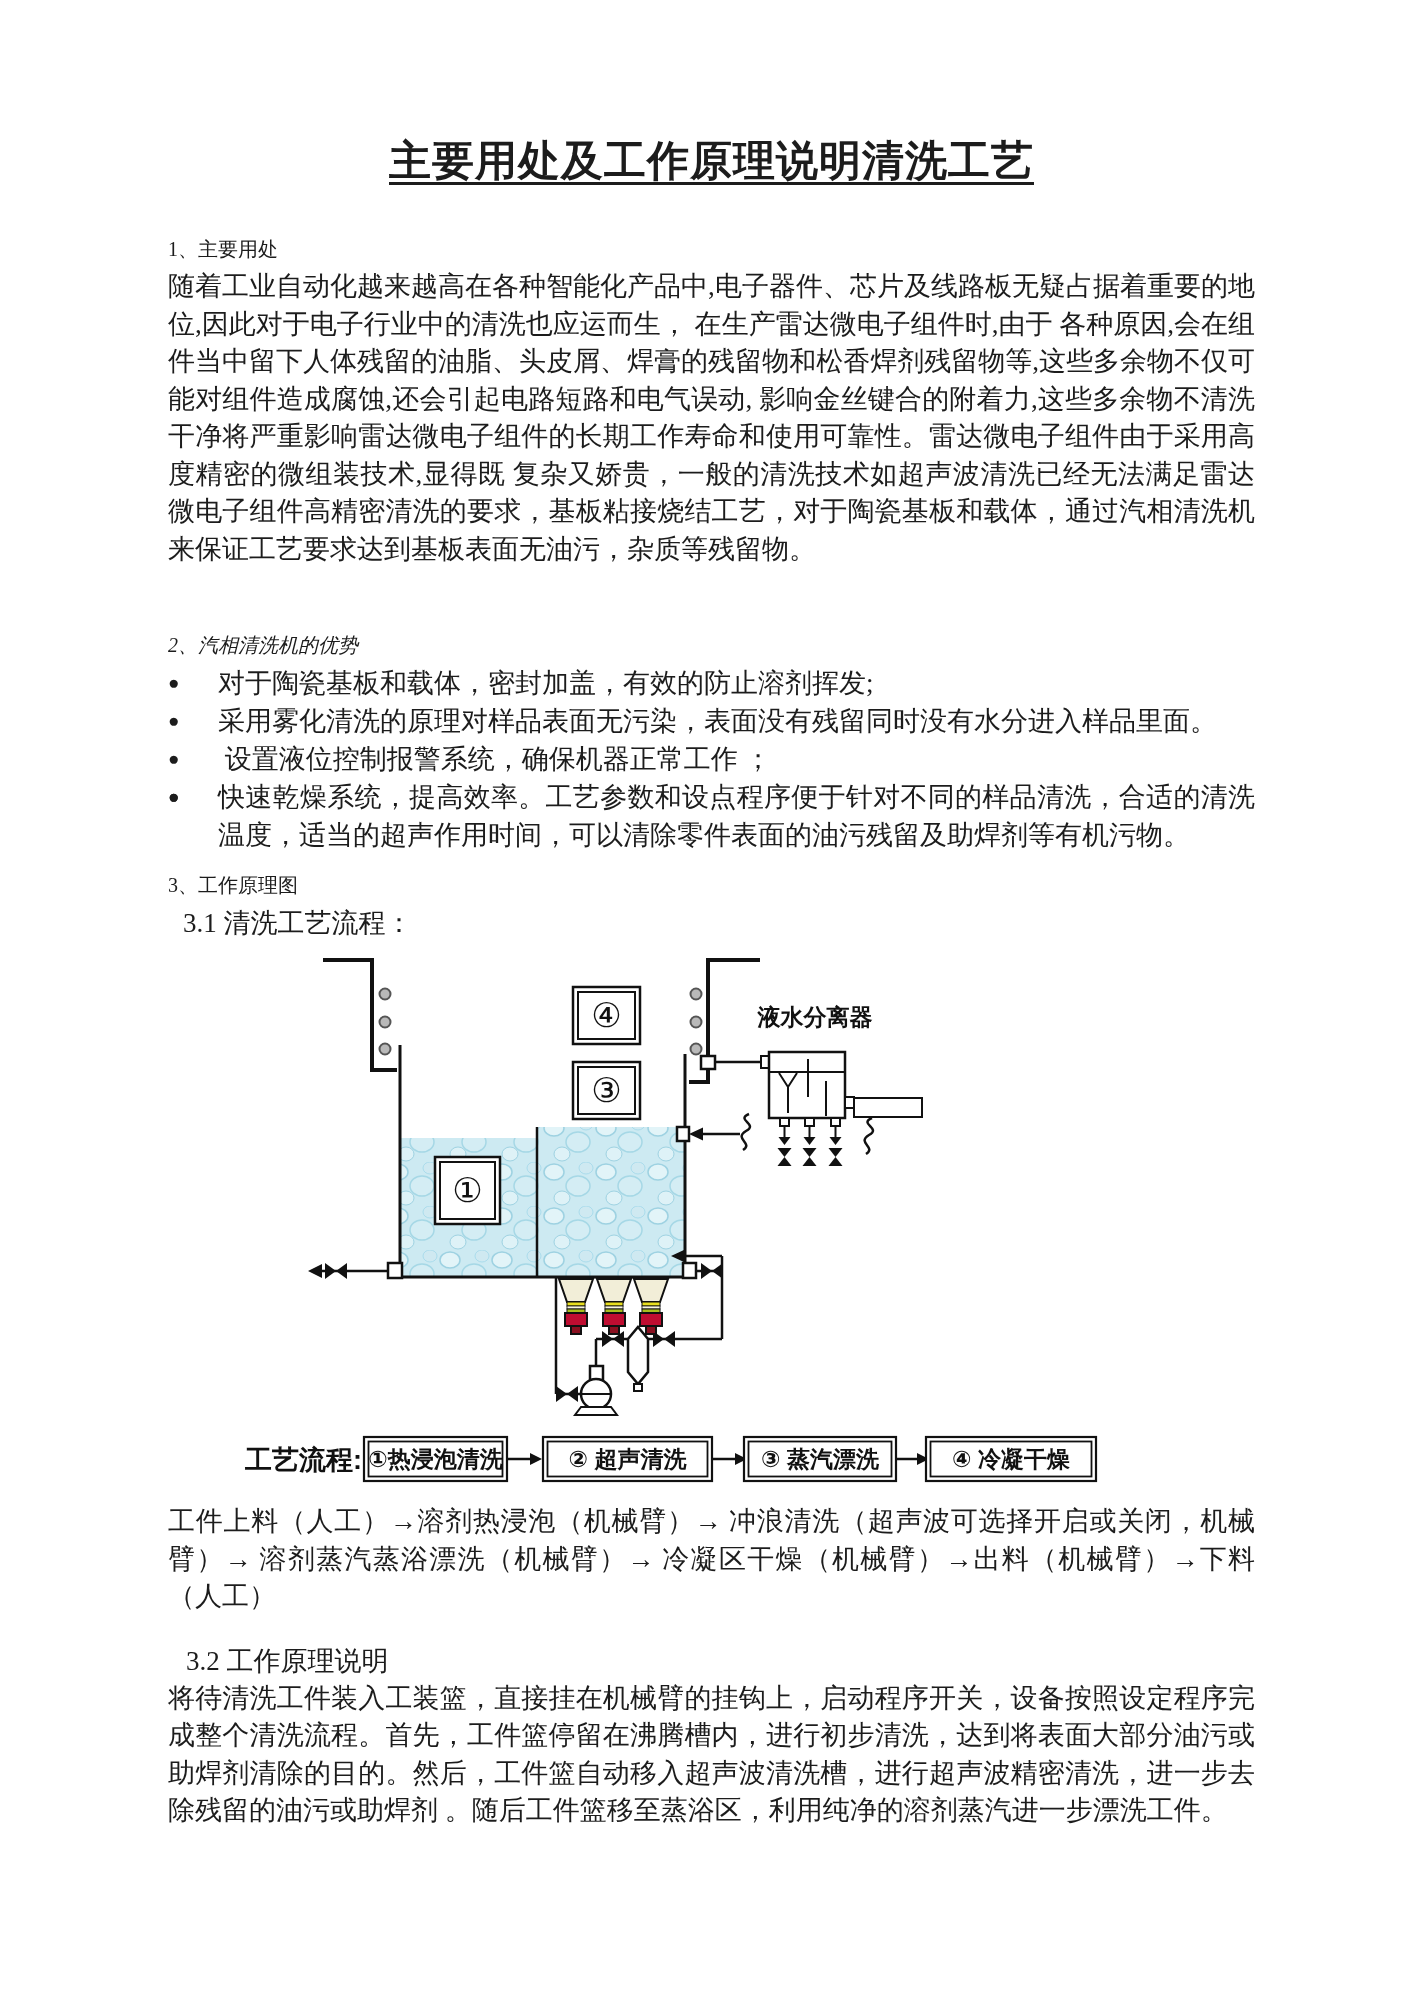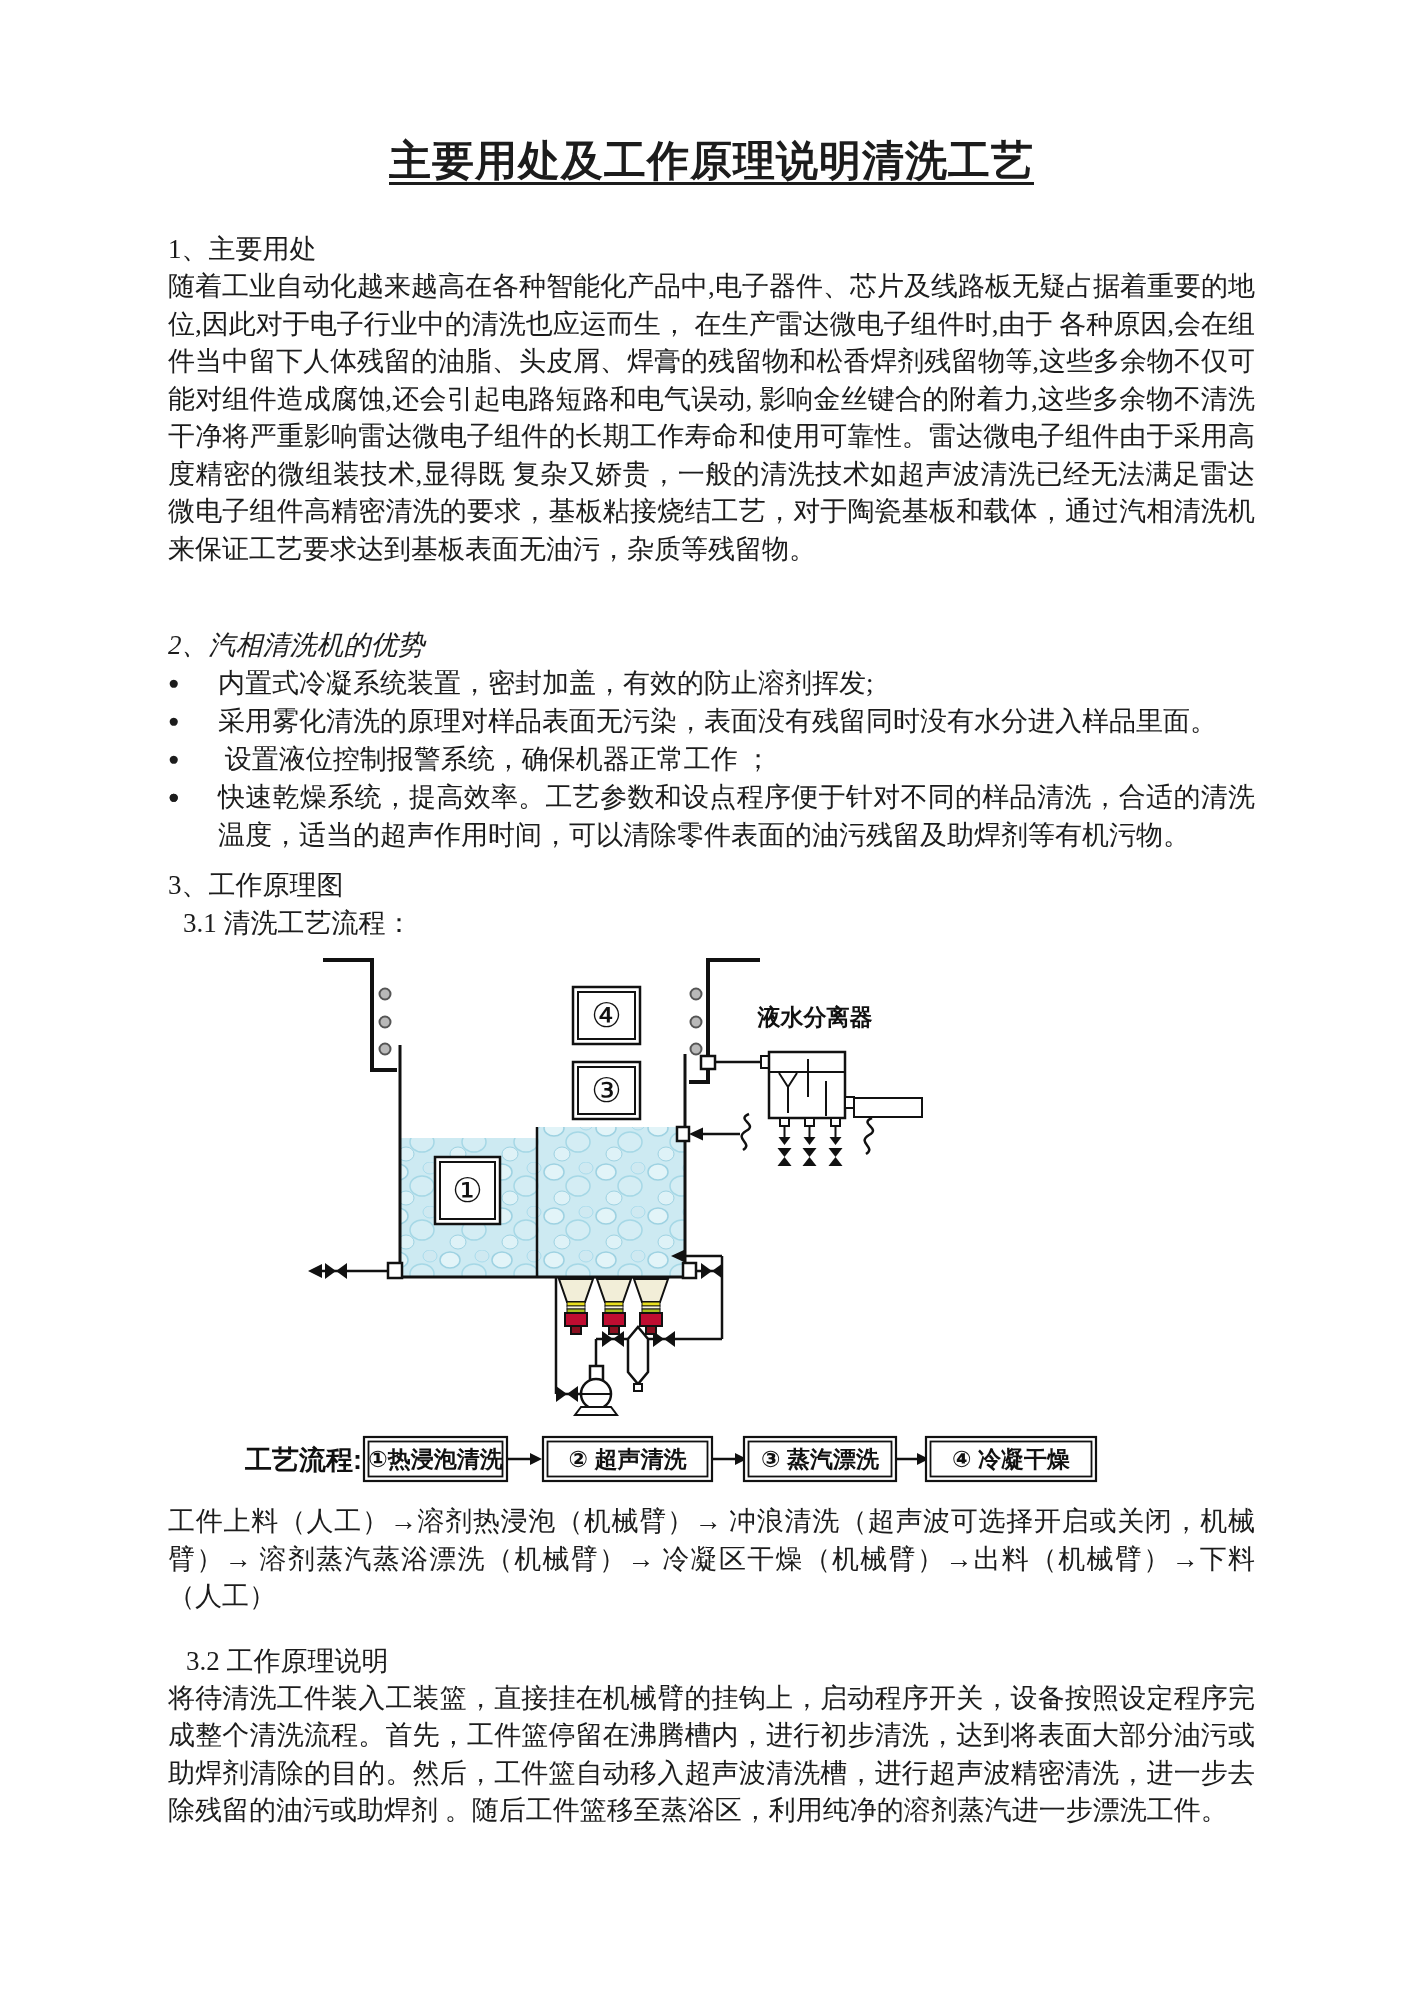--- a/index.html
+++ b/index.html
@@ -14,21 +14,21 @@
   .content{position:absolute;left:168px;top:0;width:1087px;}
   .title{
     margin:132px 0 0 0;
     font-size:42px;line-height:58px;
     font-weight:bold;text-align:center;
     text-decoration:underline;
     text-decoration-thickness:3px;
     text-underline-offset:7px;
     letter-spacing:1px;
   }
-  .h{font-size:27px;line-height:38px;font-weight:normal;}
+  .h{font-size:20px;line-height:38px;font-weight:normal;}
   .h1{margin-top:40px;}
   .h2{margin-top:58px;font-style:italic;}
   .h3{margin-top:12px;}
   .sub{font-size:27px;line-height:38px;padding-left:15px;}
   .para{
     margin:0;font-size:27px;line-height:37.5px;
     text-align:justify;text-justify:inter-ideograph;
   }
   .bullets{list-style:none;margin:0;padding:0;}
   .bullet{
@@ -55,21 +55,21 @@
 <div class="page">
   <div class="content">
 
     <h1 class="title">主要用处及工作原理说明清洗工艺</h1>
 
     <div class="h h1">1、主要用处</div>
     <p class="para">随着工业自动化越来越高在各种智能化产品中,电子器件、芯片及线路板无疑占据着重要的地位,因此对于电子行业中的清洗也应运而生， 在生产雷达微电子组件时,由于 各种原因,会在组件当中留下人体残留的油脂、头皮屑、焊膏的残留物和松香焊剂残留物等,这些多余物不仅可能对组件造成腐蚀,还会引起电路短路和电气误动, 影响金丝键合的附着力,这些多余物不清洗干净将严重影响雷达微电子组件的长期工作寿命和使用可靠性。雷达微电子组件由于采用高度精密的微组装技术,显得既 复杂又娇贵，一般的清洗技术如超声波清洗已经无法满足雷达微电子组件高精密清洗的要求，基板粘接烧结工艺，对于陶瓷基板和载体，通过汽相清洗机来保证工艺要求达到基板表面无油污，杂质等残留物。</p>
 
     <div class="h h2">2、汽相清洗机的优势</div>
     <ul class="bullets">
-      <li class="bullet"><span class="dot">●</span><span class="btxt">内置式冷凝系统装置，密封加盖，有效的防止溶剂挥发;</span></li>
+      <li class="bullet"><span class="dot">●</span><span class="btxt">对于陶瓷基板和载体，密封加盖，有效的防止溶剂挥发;</span></li>
       <li class="bullet"><span class="dot">●</span><span class="btxt">采用雾化清洗的原理对样品表面无污染，表面没有残留同时没有水分进入样品里面。</span></li>
       <li class="bullet"><span class="dot">●</span><span class="btxt"> 设置液位控制报警系统，确保机器正常工作 ；</span></li>
       <li class="bullet"><span class="dot">●</span></li>
       <li class="bullet"><span class="dot">●</span><span class="btxt">快速乾燥系统，提高效率。工艺参数和设点程序便于针对不同的样品清洗，合适的清洗温度，适当的超声作用时间，可以清除零件表面的油污残留及助焊剂等有机污物。</span></li>
     </ul>
 
     <div class="h h3">3、工作原理图</div>
     <div class="sub">3.1 清洗工艺流程：</div>
 
     <div class="diagram-wrap">

